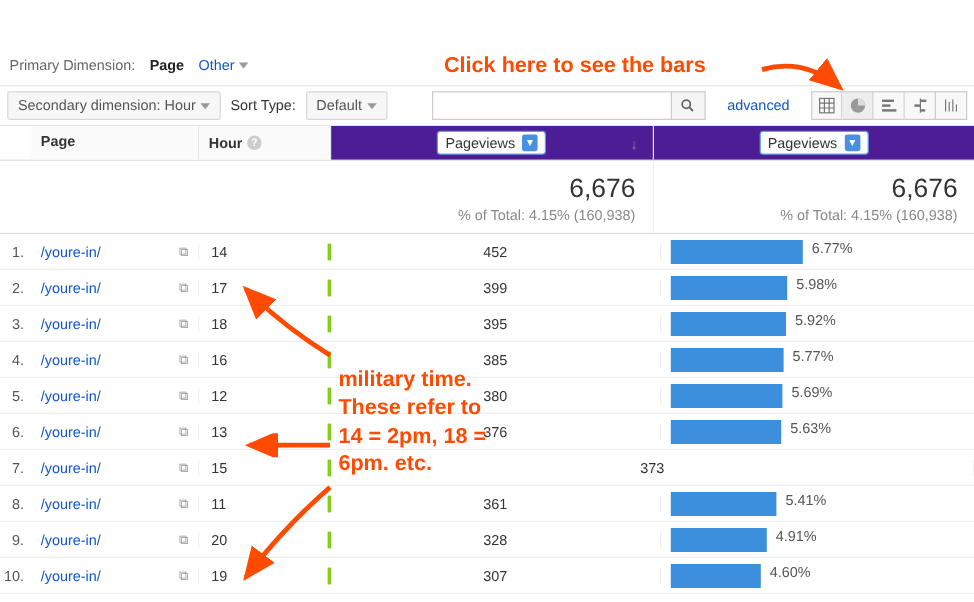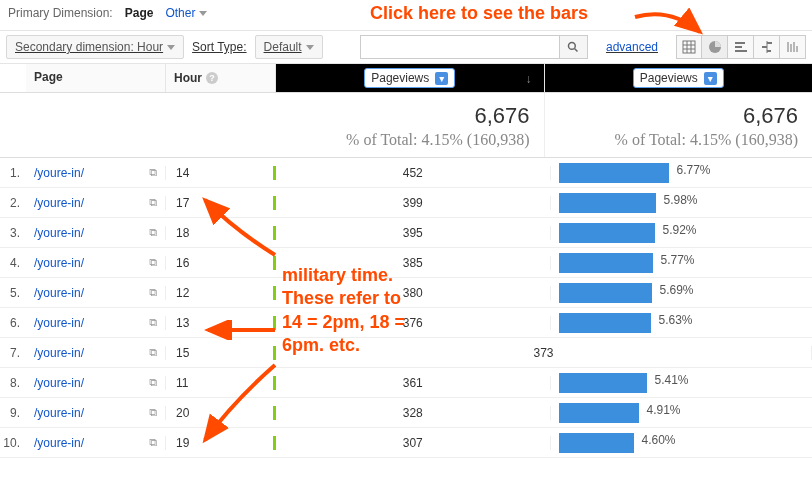--- a/index.html
+++ b/index.html
@@ -4,66 +4,66 @@
 <style>
 * { box-sizing: border-box; margin: 0; padding: 0; }
 body { font-family: Arial, Helvetica, sans-serif; font-size: 12px; color: #333; background: #fff; width: 812px; }
 
 .topbar { display: flex; align-items: center; padding: 6px 8px 10px; gap: 12px; }
 .topbar .label { color: #666; }
 .topbar .active { font-weight: bold; color: #222; }
 .topbar .link { color: #1155cc; cursor: pointer; }
 .caret { display: inline-block; width: 0; height: 0; border-left: 4px solid transparent; border-right: 4px solid transparent; border-top: 5px solid #999; margin-left: 4px; vertical-align: middle; }
 
-.controls { display: flex; align-items: center; padding: 4px 6px; gap: 8px; border-top: 1px solid #e5e5e5; border-bottom: 1px solid #e5e5e5; text-decoration: underline; }
+.controls { display: flex; align-items: center; padding: 4px 6px; gap: 8px; border-top: 1px solid #e5e5e5; border-bottom: 1px solid #e5e5e5; }
 .dd { background: #f7f7f7; border: 1px solid #d8d8d8; border-radius: 2px; padding: 4px 8px; display: inline-flex; align-items: center; color: #555; cursor: pointer; font-size: 12px; }
 .searchwrap { margin-left: auto; display: flex; align-items: center; }
 .search { width: 200px; height: 24px; border: 1px solid #ccc; padding: 2px 6px; font-size: 12px; }
 .sbtn { width: 28px; height: 24px; border: 1px solid #ccc; border-left: none; background: #f5f5f5; display: flex; align-items: center; justify-content: center; cursor: pointer; }
 .adv { color: #1155cc; margin: 0 10px; cursor: pointer; }
 .viewbtns { display: flex; }
 .vbtn { width: 26px; height: 24px; border: 1px solid #ccc; display: flex; align-items: center; justify-content: center; background: #f8f8f8; cursor: pointer; }
 .vbtn + .vbtn { border-left: none; }
 .vbtn.active { background: #eee; }
 
 .headerrow { display: flex; border-bottom: 1px solid #ddd; }
 .colnum { width: 26px; }
 .colpage { width: 140px; padding: 6px 8px; font-weight: bold; background: #fafafa; border-right: 1px solid #e5e5e5; }
 .colhour { width: 110px; padding: 6px 8px; font-weight: bold; background: #fafafa; border-right: 1px solid #e5e5e5; display: flex; align-items: center; gap: 4px; }
-.colmetric { flex: 1; padding: 4px 8px; text-align: center; background: #000000; border-right: 1px solid #e5e5e5; position: relative; }
+.colmetric { flex: 1; padding: 4px 8px; text-align: center; background: #4c1d95; border-right: 1px solid #e5e5e5; position: relative; }
 .colmetric:last-child { border-right: none; }
 .msel { display: inline-flex; align-items: center; background: #fff; border: 1px solid #5a9de8; border-radius: 3px; padding: 2px 6px; color: #333; font-size: 12px; }
 .msel .end { background: #4a90e2; color: #fff; padding: 1px 4px; margin-left: 6px; border-radius: 2px; font-size: 10px; }
 .sortarrow { position: absolute; right: 12px; top: 8px; color: #888; }
 
 .totalsrow { display: flex; border-bottom: 1px solid #ddd; }
 .totalsrow .left { width: 276px; }
 .totalsrow .metric { flex: 1; text-align: right; padding: 10px 14px 8px; border-right: 1px solid #eee; }
 .totalsrow .metric:last-child { border-right: none; }
 .bignum { font-size: 22px; color: #333; }
-.subt { font-size: 16px; color: #888; margin-top: 2px; font-family: Liberation Serif, serif; }
+.subt { font-size: 12px; color: #888; margin-top: 2px; }
 
 .datarow { display: flex; border-bottom: 1px solid #eee; align-items: center; height: 30px; }
 .datarow .num { width: 26px; text-align: right; padding-right: 6px; color: #555; }
 .datarow .page { width: 140px; padding: 0 8px; display: flex; align-items: center; justify-content: space-between; border-right: 1px solid #eee; }
 .datarow .page a { color: #1155cc; text-decoration: none; }
 .datarow .ext { color: #999; cursor: pointer; font-size: 11px; }
 .datarow .hour { width: 110px; padding: 0 10px; border-right: 3px solid #84cc16; }
 .datarow .val { flex: 1; text-align: center; padding: 0 14px; border-right: 1px solid #eee; }
 .datarow .barcell { flex: 1; display: flex; align-items: flex-start; padding: 0 8px; gap: 8px; }
 .bar { height: 20px; background: #3b8fdd; }
 .pct { color: #555; font-size: 12px; }
 
 .qicon { width: 12px; height: 12px; border-radius: 50%; background: #ccc; color: #fff; font-size: 9px; display: inline-flex; align-items: center; justify-content: center; }
 
 .annotation { position: absolute; color: #ff4a00; font-weight: bold; font-size: 18px; pointer-events: none; }
 .anno-top { top: 3px; left: 370px; }
 .anno-mid { top: 264px; left: 282px; line-height: 1.3; font-size: 18px; }
 
-.container { position: relative; }
+.container { position: relative; margin-top: 41px; }
 
 svg.arrow { position: absolute; pointer-events: none; }
 </style>
 </head>
 <body>
 <div class="container">
 
 <div class="topbar">
   <span class="label">Primary Dimension:</span>
   <span class="active">Page</span>

